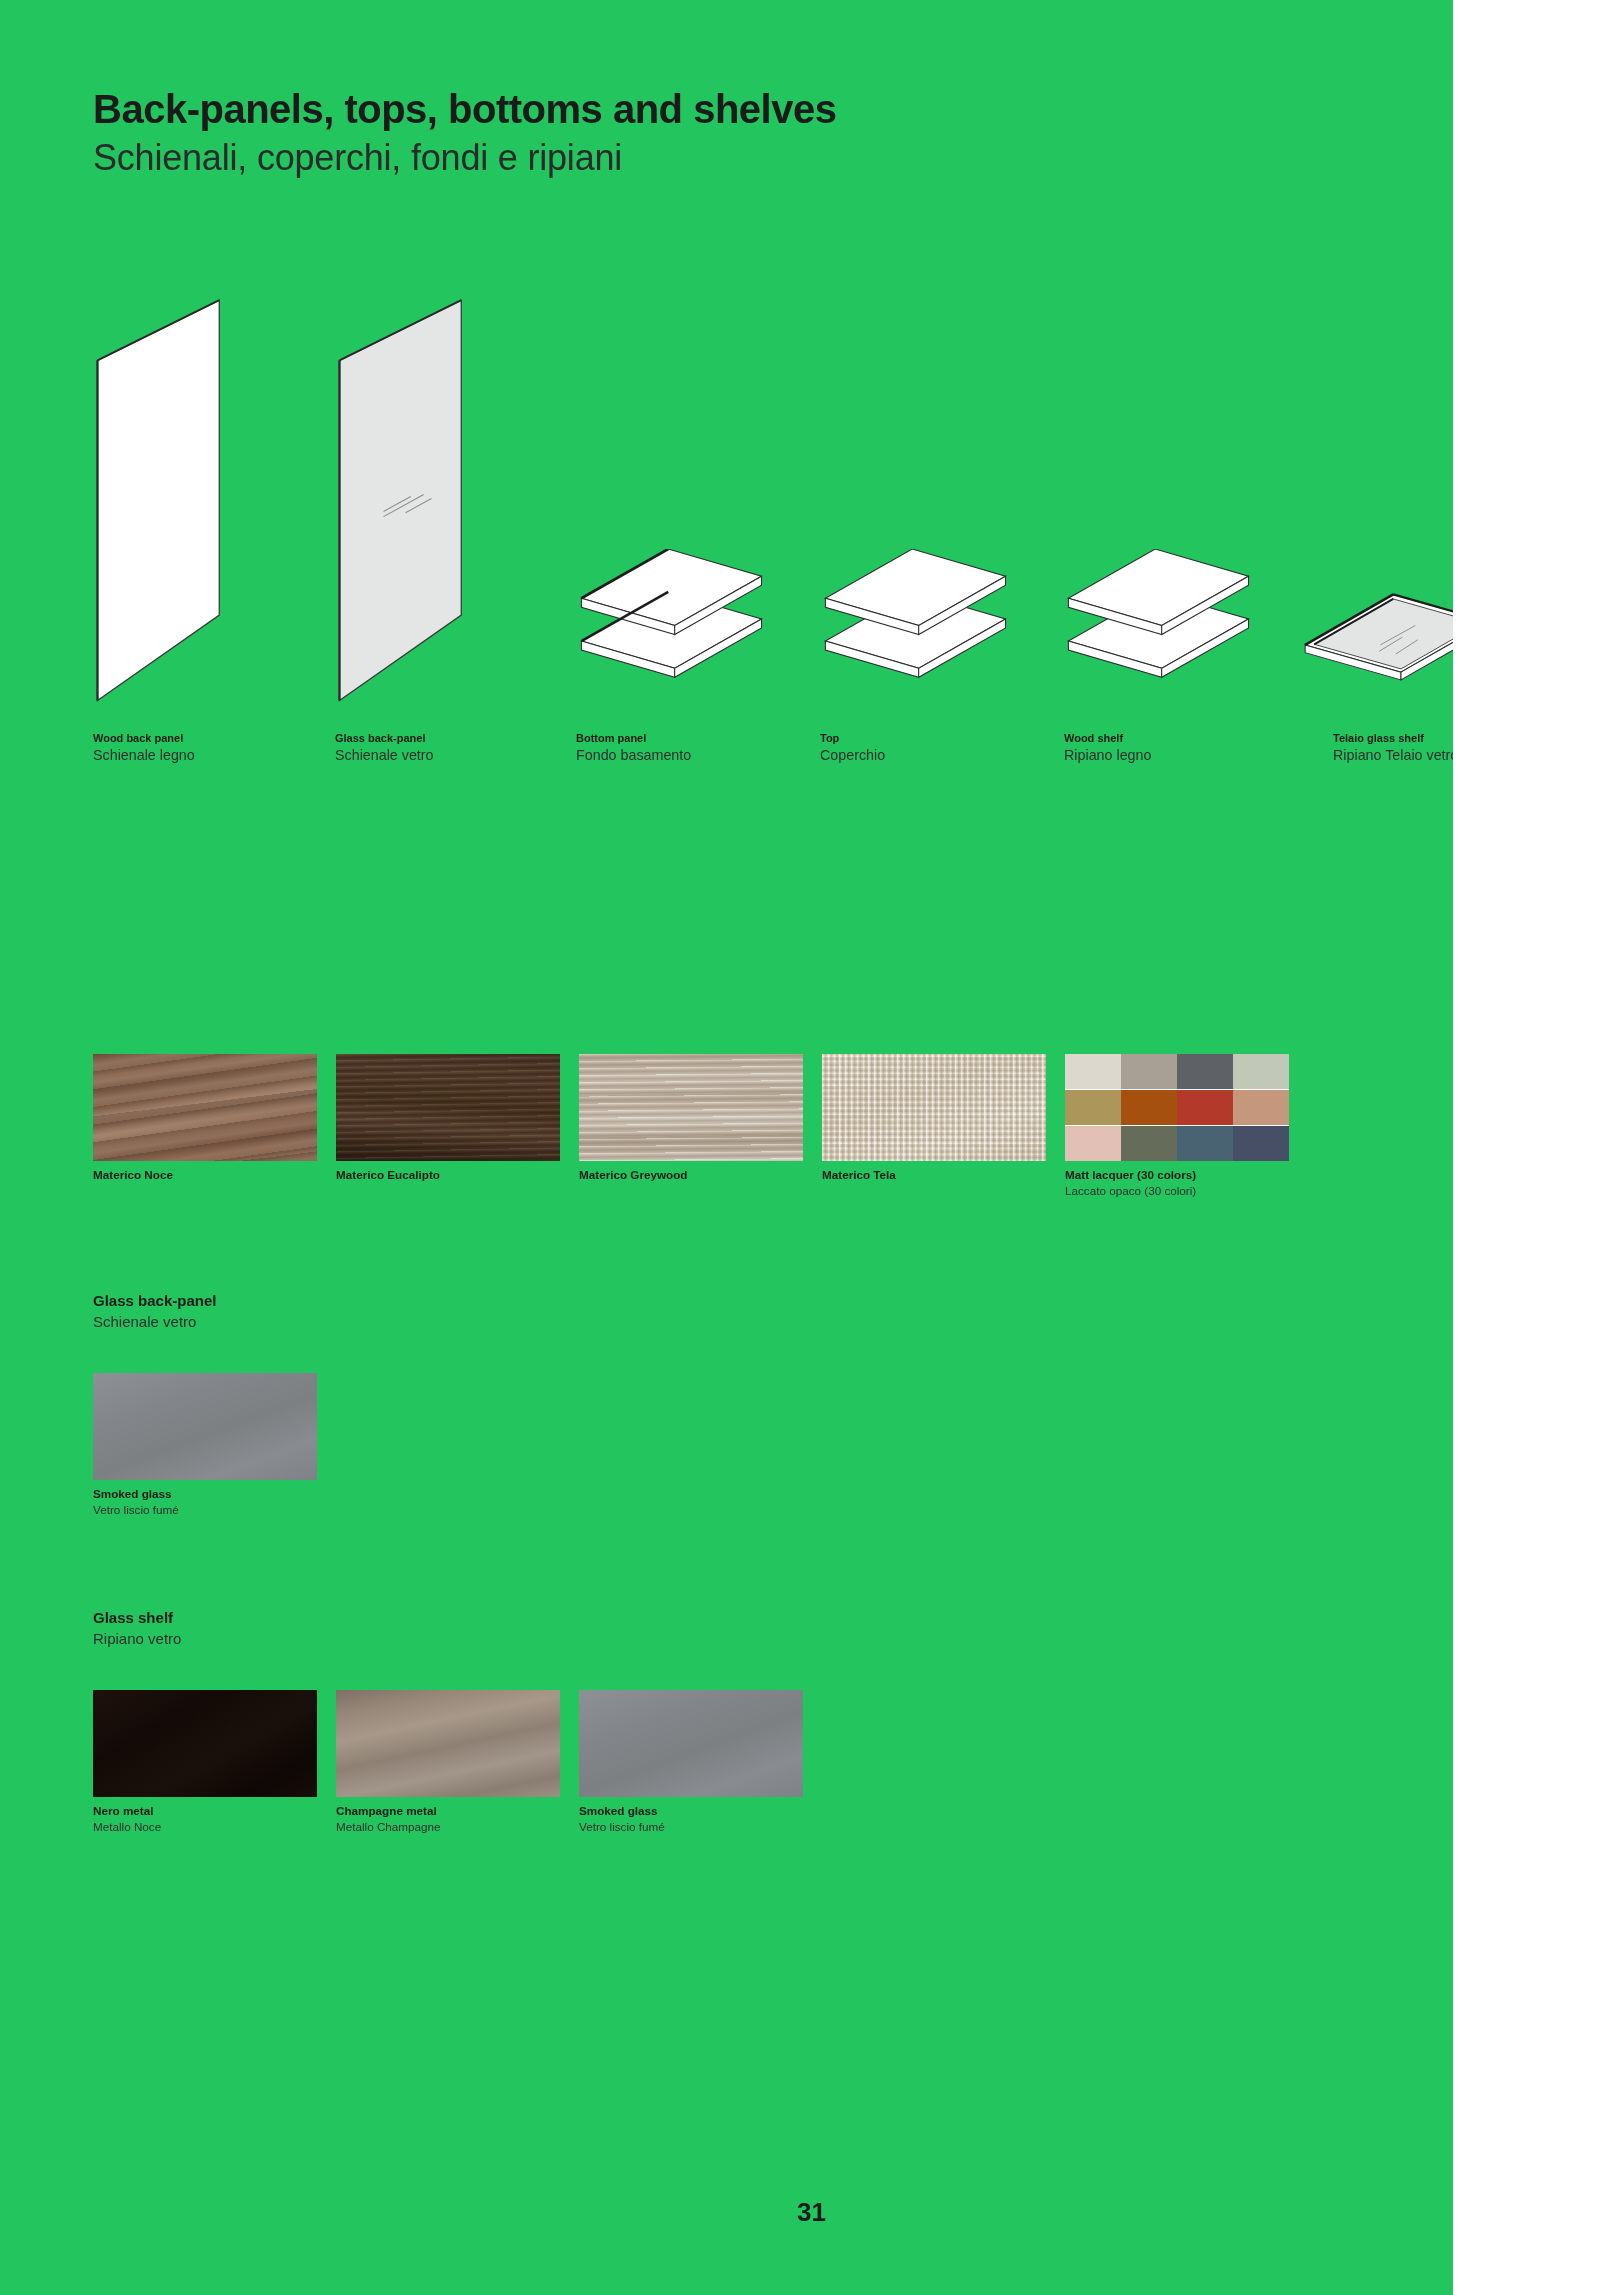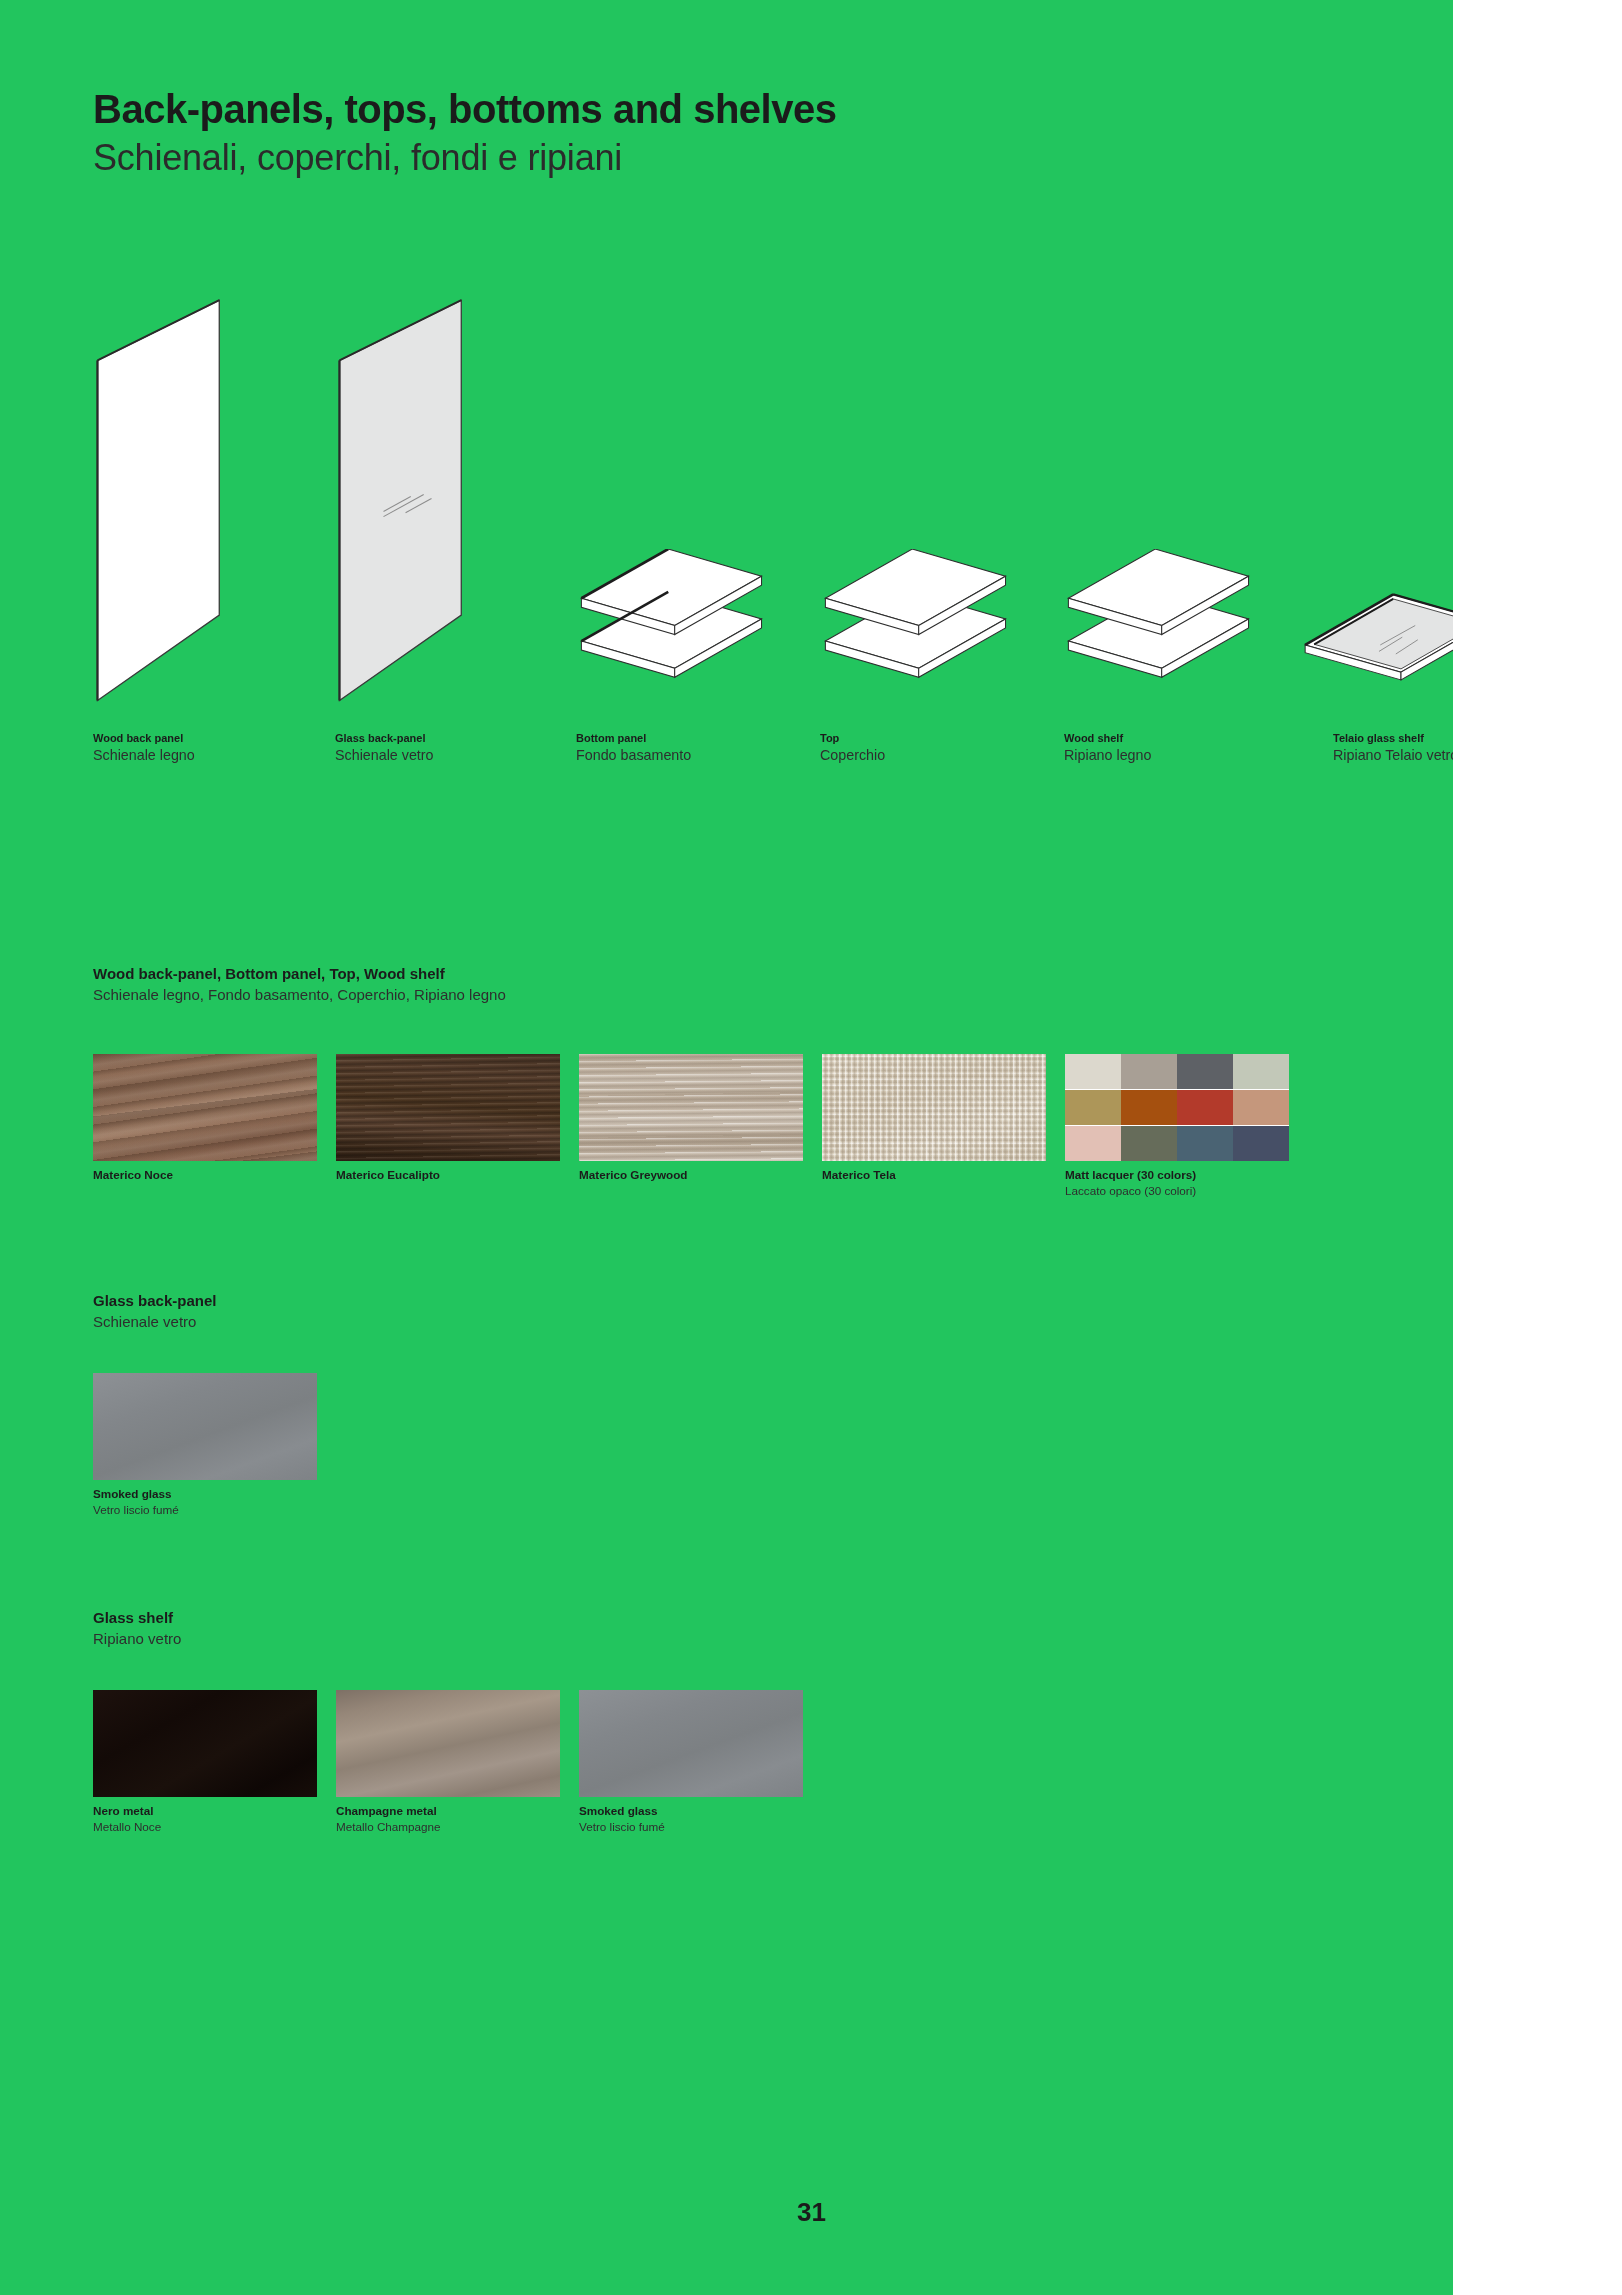--- a/index.html
+++ b/index.html
@@ -296,24 +296,20 @@
     <div class="caption" style="left:1064px; top:452px;">
       <div class="cap-en">Wood shelf</div>
       <div class="cap-it">Ripiano legno</div>
     </div>
     <div class="caption" style="left:1305px; top:452px;margin-left:28px;">
       <div class="cap-en">Telaio glass shelf</div>
       <div class="cap-it">Ripiano Telaio vetro</div>
     </div>
   </div>
 
-  <div class="section-head" style="top:963px;">
-    <div class="sh-en">Wood back-panel, Bottom panel, Top, Wood shelf</div>
-    <div class="sh-it">Schienale legno, Fondo basamento, Coperchio, Ripiano legno</div>
-  </div>
 
   <div class="swatch-row" style="left:93px; top:1054px; gap:19px;">
     <div class="swatch-cell">
       <div class="swatch tex-noce"></div>
       <div class="swatch-label">
         <div class="sw-en">Materico Noce</div>
       </div>
     </div>
     <div class="swatch-cell">
       <div class="swatch tex-eucalipto"></div>

